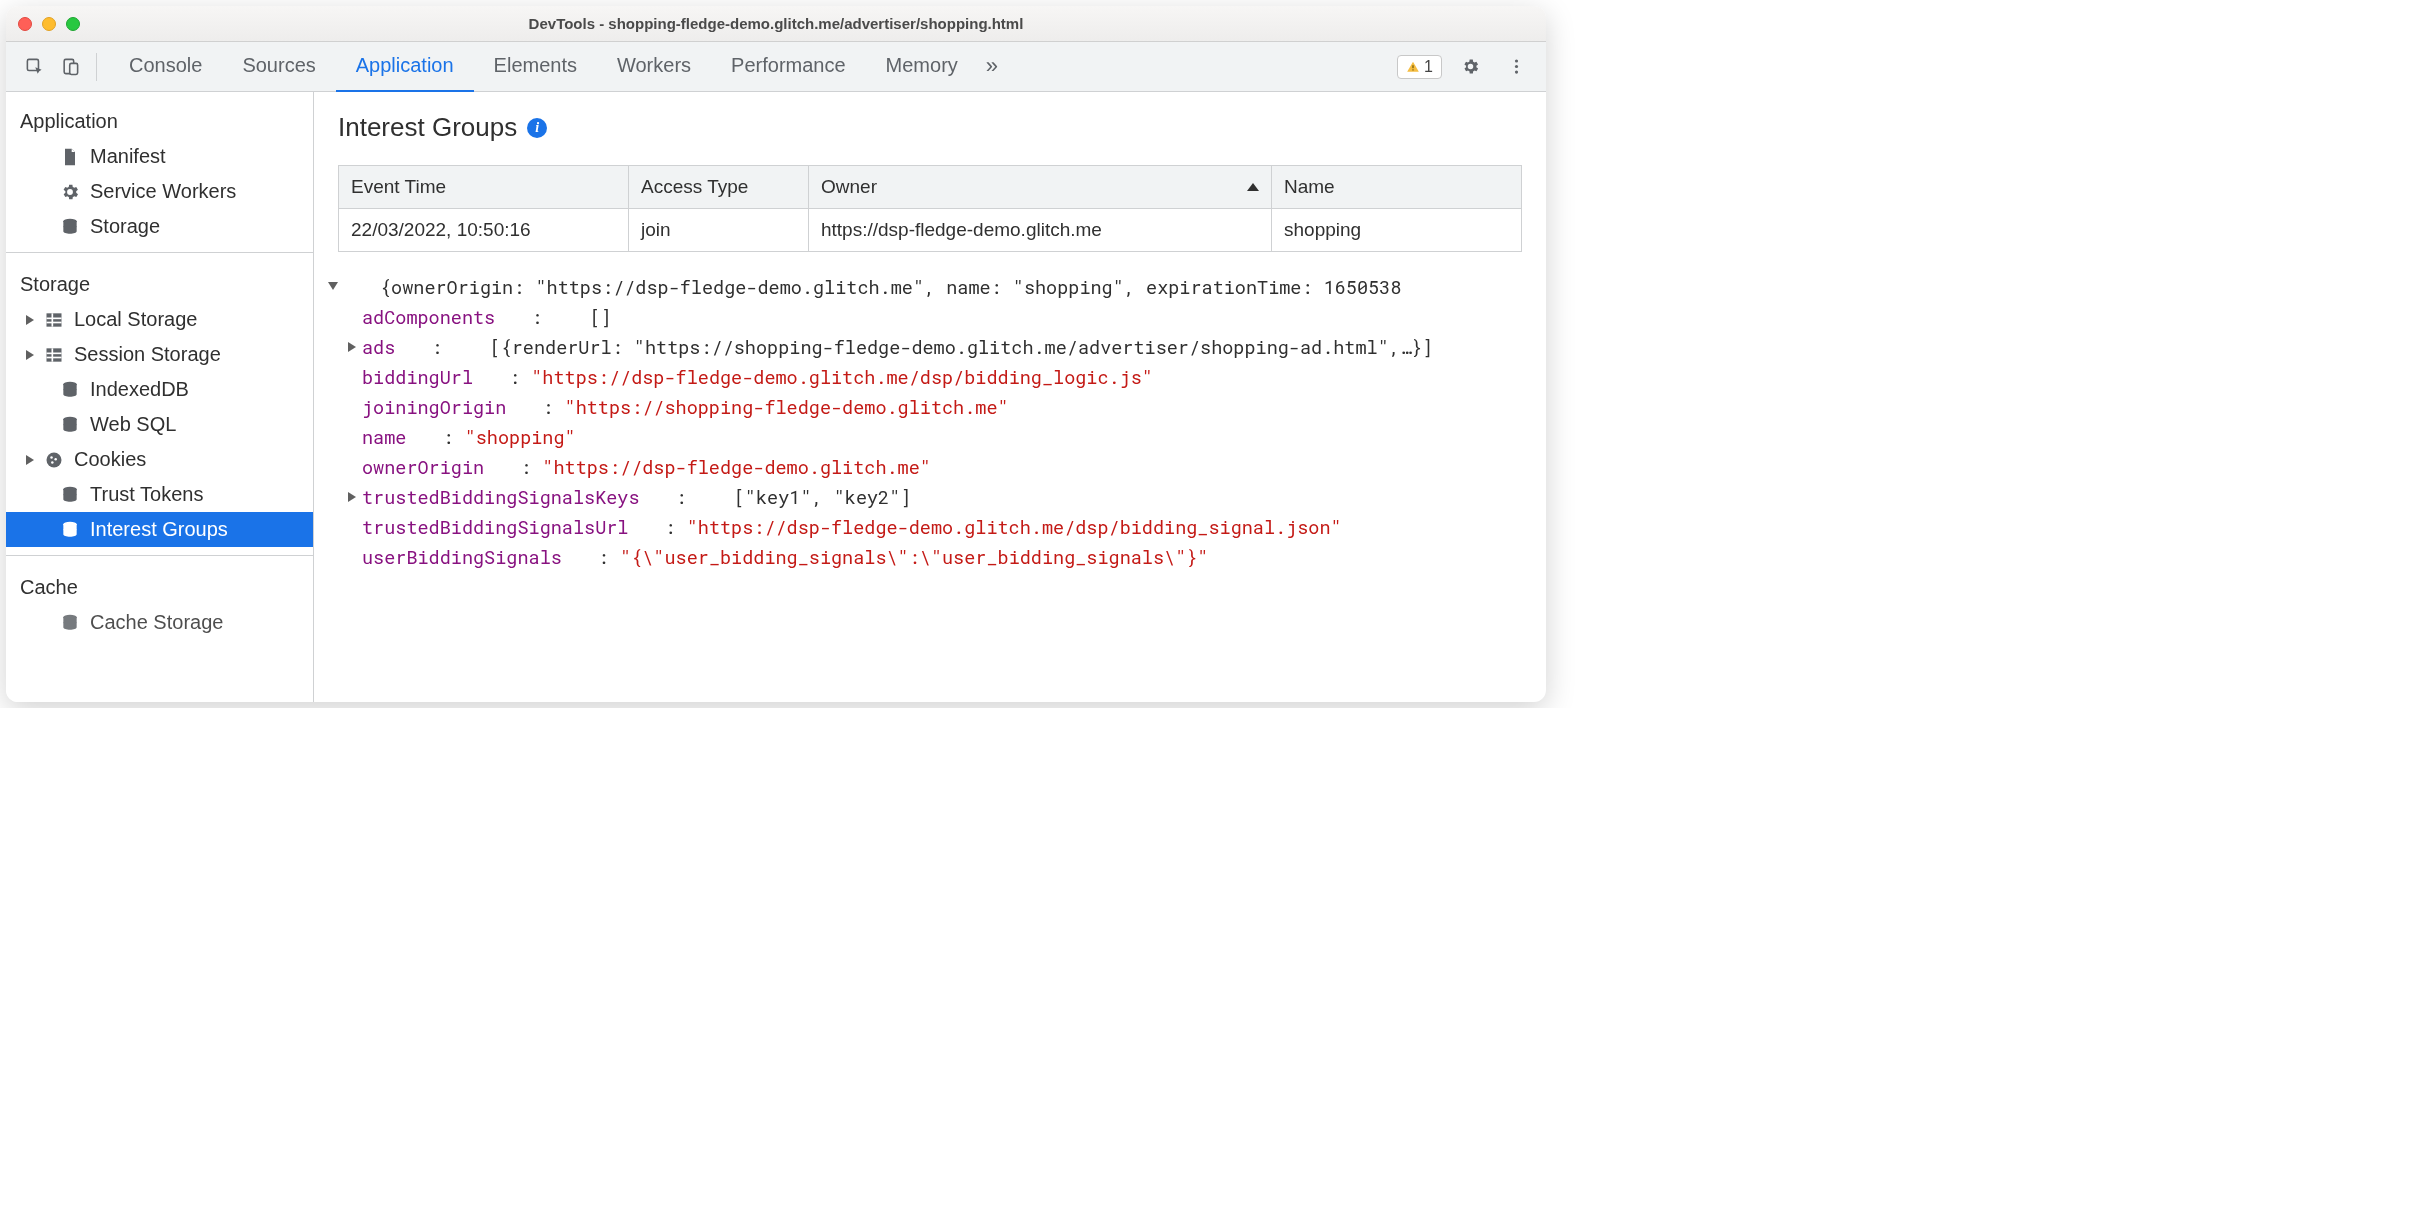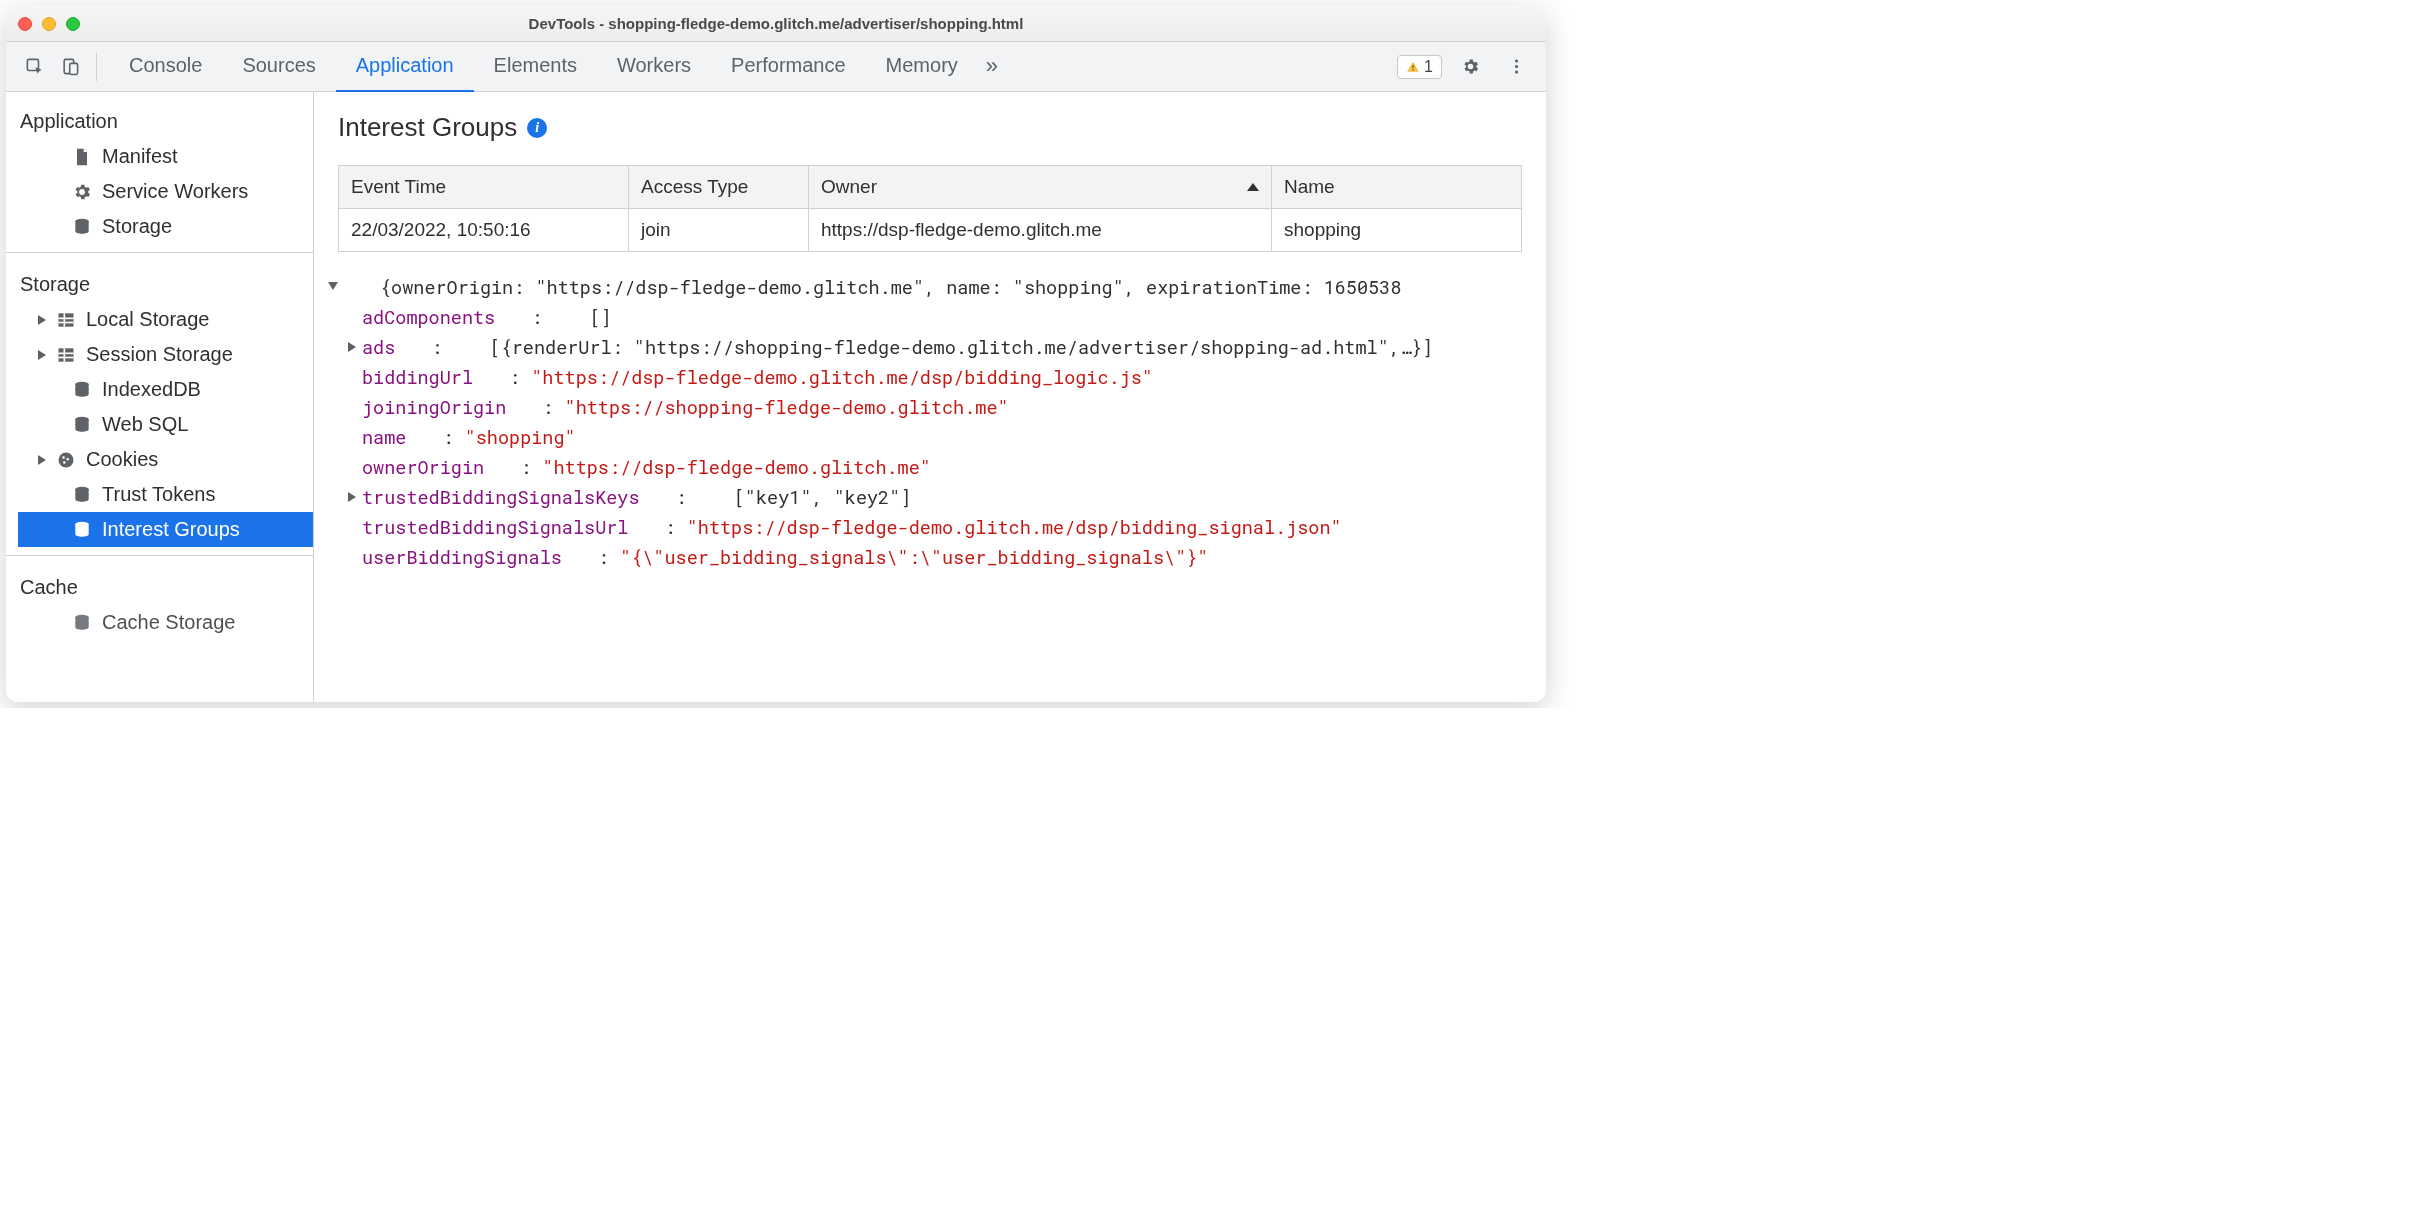--- a/index.html
+++ b/index.html
@@ -106,21 +106,20 @@
     font-size: 20px;
     color: #303030;
   }
   .sb-item {
     display: flex; align-items: center;
     padding: 6px 10px 6px 40px;
     gap: 10px;
     color: #303030;
     cursor: pointer;
     white-space: nowrap;
-    margin-left: 12px;
   }
   .sb-item.sub { padding-left: 54px; }
   .sb-item.expandable { padding-left: 38px; }
   .sb-item .tri {
     width: 0; height: 0;
     border-left: 8px solid #606060;
     border-top: 5px solid transparent;
     border-bottom: 5px solid transparent;
     margin-left: -18px;
   }

